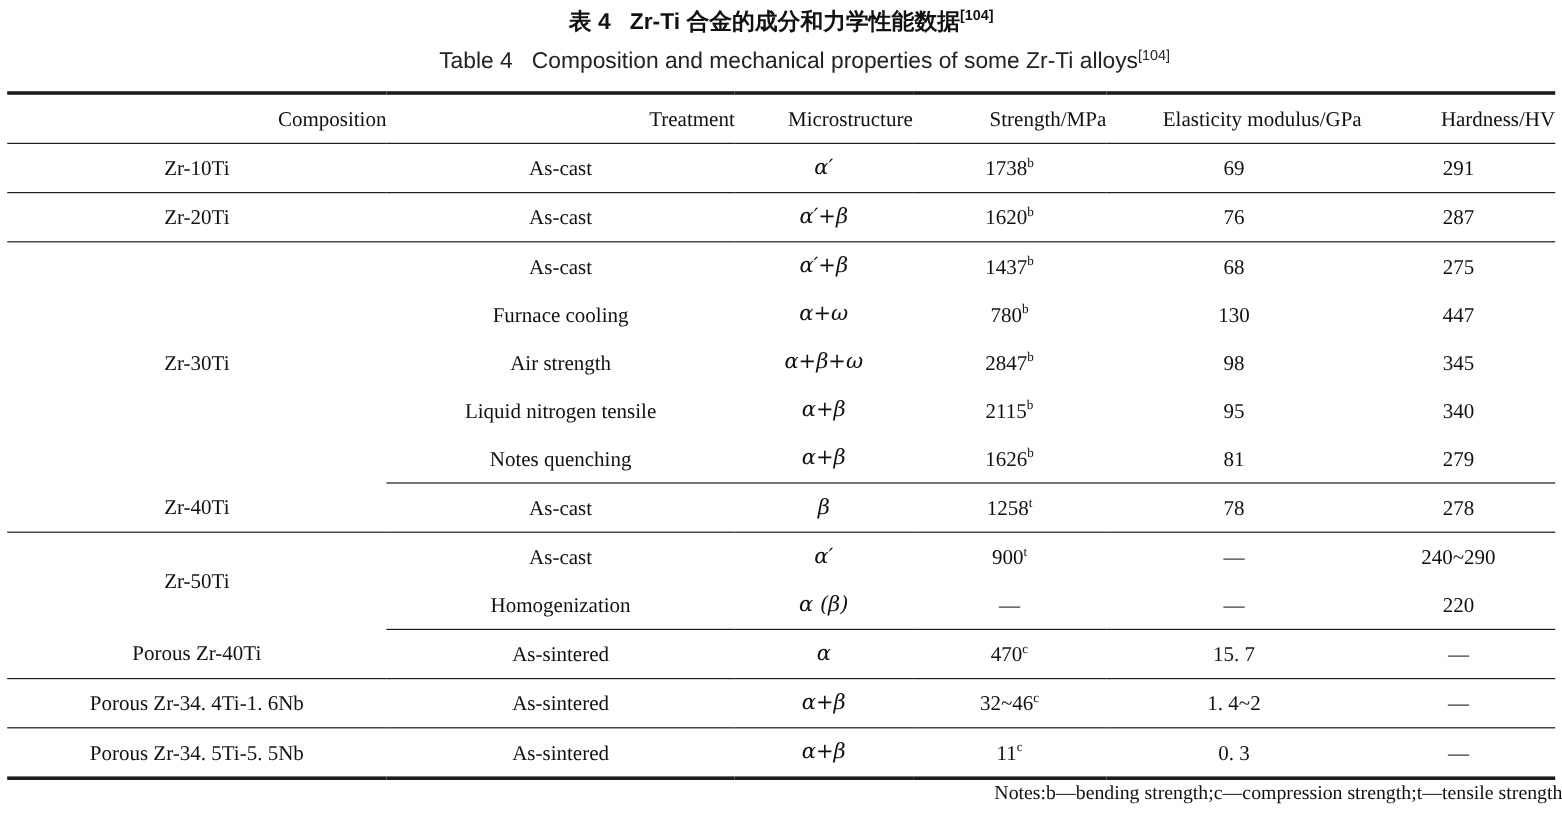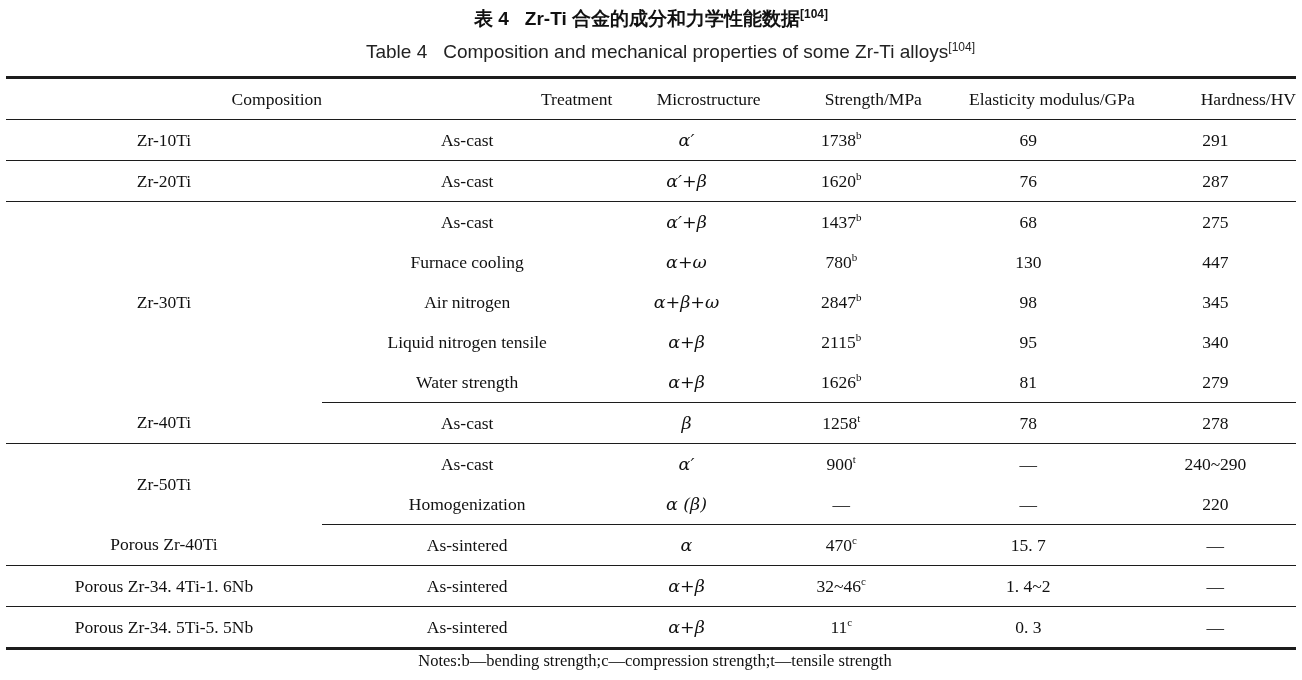--- a/index.html
+++ b/index.html
@@ -70,21 +70,21 @@
     font-size: 11px;
     vertical-align: super;
     line-height: 0;
     font-style: normal;
   }
   .notes {
     margin: 1px 0 0 8px;
     font-family: "Liberation Serif", "DejaVu Serif", serif;
     font-size: 16.5px;
     color: #111;
-    text-align: center;
+    text-align: right;
   }
 </style>
 </head>
 <body>
 
 <div class="page">
 
   <div class="title-cn">
     <span>表 4</span><span class="gap"></span><span>Zr-Ti 合金的成分和力学性能数据</span><sup class="ref">[104]</sup>
   </div>
@@ -141,35 +141,35 @@
         <td>275</td>
       </tr>
       <tr>
         <td>Furnace cooling</td>
         <td class="micro">α+ω</td>
         <td><span>780</span><span class="val-sup">b</span></td>
         <td>130</td>
         <td>447</td>
       </tr>
       <tr>
-        <td>Air nitrogen</td>
+        <td>Air strength</td>
         <td class="micro">α+β+ω</td>
         <td><span>2847</span><span class="val-sup">b</span></td>
         <td>98</td>
         <td>345</td>
       </tr>
       <tr>
         <td>Liquid nitrogen tensile</td>
         <td class="micro">α+β</td>
         <td><span>2115</span><span class="val-sup">b</span></td>
         <td>95</td>
         <td>340</td>
       </tr>
       <tr class="group-end">
-        <td>Water strength</td>
+        <td>Notes quenching</td>
         <td class="micro">α+β</td>
         <td><span>1626</span><span class="val-sup">b</span></td>
         <td>81</td>
         <td>279</td>
       </tr>
 
       <tr class="group-end">
         <td>Zr-40Ti</td>
         <td>As-cast</td>
         <td class="micro">β</td>

